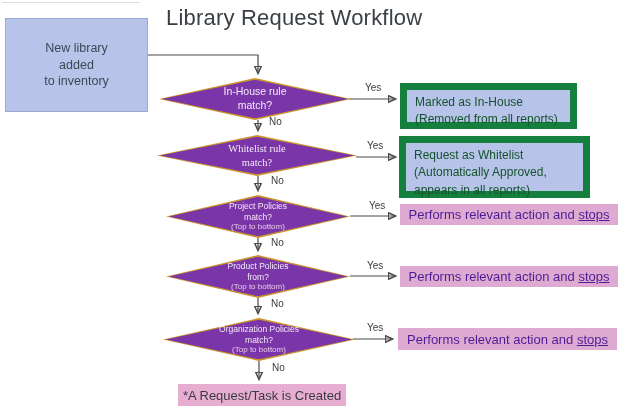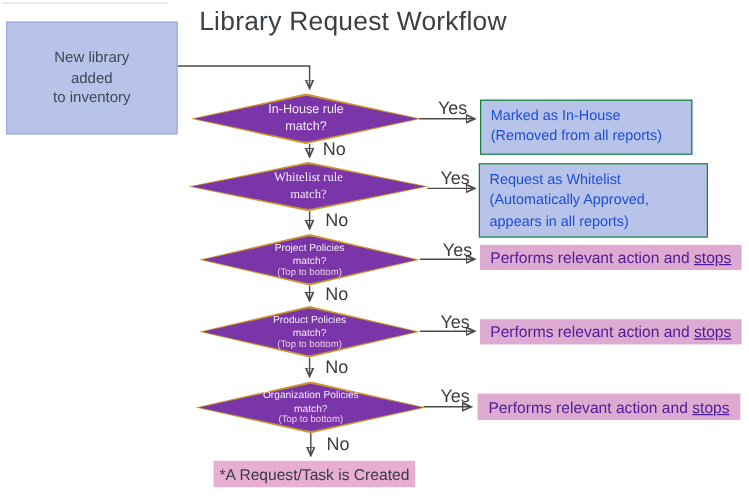--- a/index.html
+++ b/index.html
@@ -13,22 +13,22 @@
     font-size:22px;font-weight:500;color:#3b4045;letter-spacing:0.2px;white-space:nowrap;
   }
   .box{position:absolute;box-sizing:border-box;white-space:pre-line;}
   .start-box{
     left:5px;top:18px;width:143px;height:94px;
     background:#b7c3e8;border:1px solid #9aa9d8;
     display:flex;align-items:center;justify-content:center;text-align:center;
     font-size:12.5px;line-height:1.35;color:#3d4856;
   }
   .info-box{
-    background:#b7c3e8;border:1px solid #15803d;
-    font-size:12px;line-height:1.45;color:#1d4ed8;
+    background:#b7c3e8;border:7px solid #15803d;
+    font-size:12px;line-height:1.45;color:#14532d;
     padding:4px 8px;
   }
   .info-1{left:400px;top:83px;width:177px;height:46px;}
   .info-2{left:399px;top:136px;width:191px;height:62px;}
   .action-box{
     background:#dfaad1;color:#4c1d95;
     display:flex;align-items:center;justify-content:center;
     font-size:13px;white-space:nowrap;
   }
   .action-1{left:400px;top:204px;width:218px;height:21px;}
@@ -48,21 +48,21 @@
     clip-path:polygon(50% 0%,100% 50%,50% 100%,0% 50%);}
   .dm-text{
     position:absolute;left:0;right:0;top:0;bottom:0;
     display:flex;flex-direction:column;align-items:center;justify-content:center;
     text-align:center;color:#f3eaf7;white-space:pre-line;
   }
   .dm-big .dm-text{font-size:10.5px;line-height:1.3;}
   .dm-small .dm-text{font-size:8.5px;line-height:1.25;}
   .dm-sub{font-size:8px;color:#e9cbe2;}
   .dm-sub:empty{display:none;}
-  .edge-label{position:absolute;font-size:15px;color:#3d3d3d;white-space:nowrap;}
+  .edge-label{position:absolute;font-size:10px;color:#3d3d3d;white-space:nowrap;}
   .connectors{position:absolute;left:0;top:0;}
   .connectors path{stroke:#4a4a4a;stroke-width:1.2;fill:none;marker-end:url(#ah);}
 </style>
 </head>
 <body>
 
 <div class="canvas">
 
   <div class="top-edge"></div>
 
@@ -109,21 +109,21 @@
     <div class="dm-border"></div>
     <div class="dm-fill"></div>
     <div class="dm-text"><span>Project Policies
 match?</span><span class="dm-sub">(Top to bottom)</span></div>
   </div>
 
   <div class="diamond dm-small" style="left:166px;top:255px;width:184px;height:43px;">
     <div class="dm-border"></div>
     <div class="dm-fill"></div>
     <div class="dm-text"><span>Product Policies
-match?</span><span class="dm-sub">(Top to bottom)</span></div>
+from?</span><span class="dm-sub">(Top to bottom)</span></div>
   </div>
 
   <div class="diamond dm-small" style="left:163px;top:318px;width:192px;height:43px;">
     <div class="dm-border"></div>
     <div class="dm-fill"></div>
     <div class="dm-text"><span>Organization Policies
 match?</span><span class="dm-sub">(Top to bottom)</span></div>
   </div>
 
   <div class="box info-box info-1">Marked as In-House

